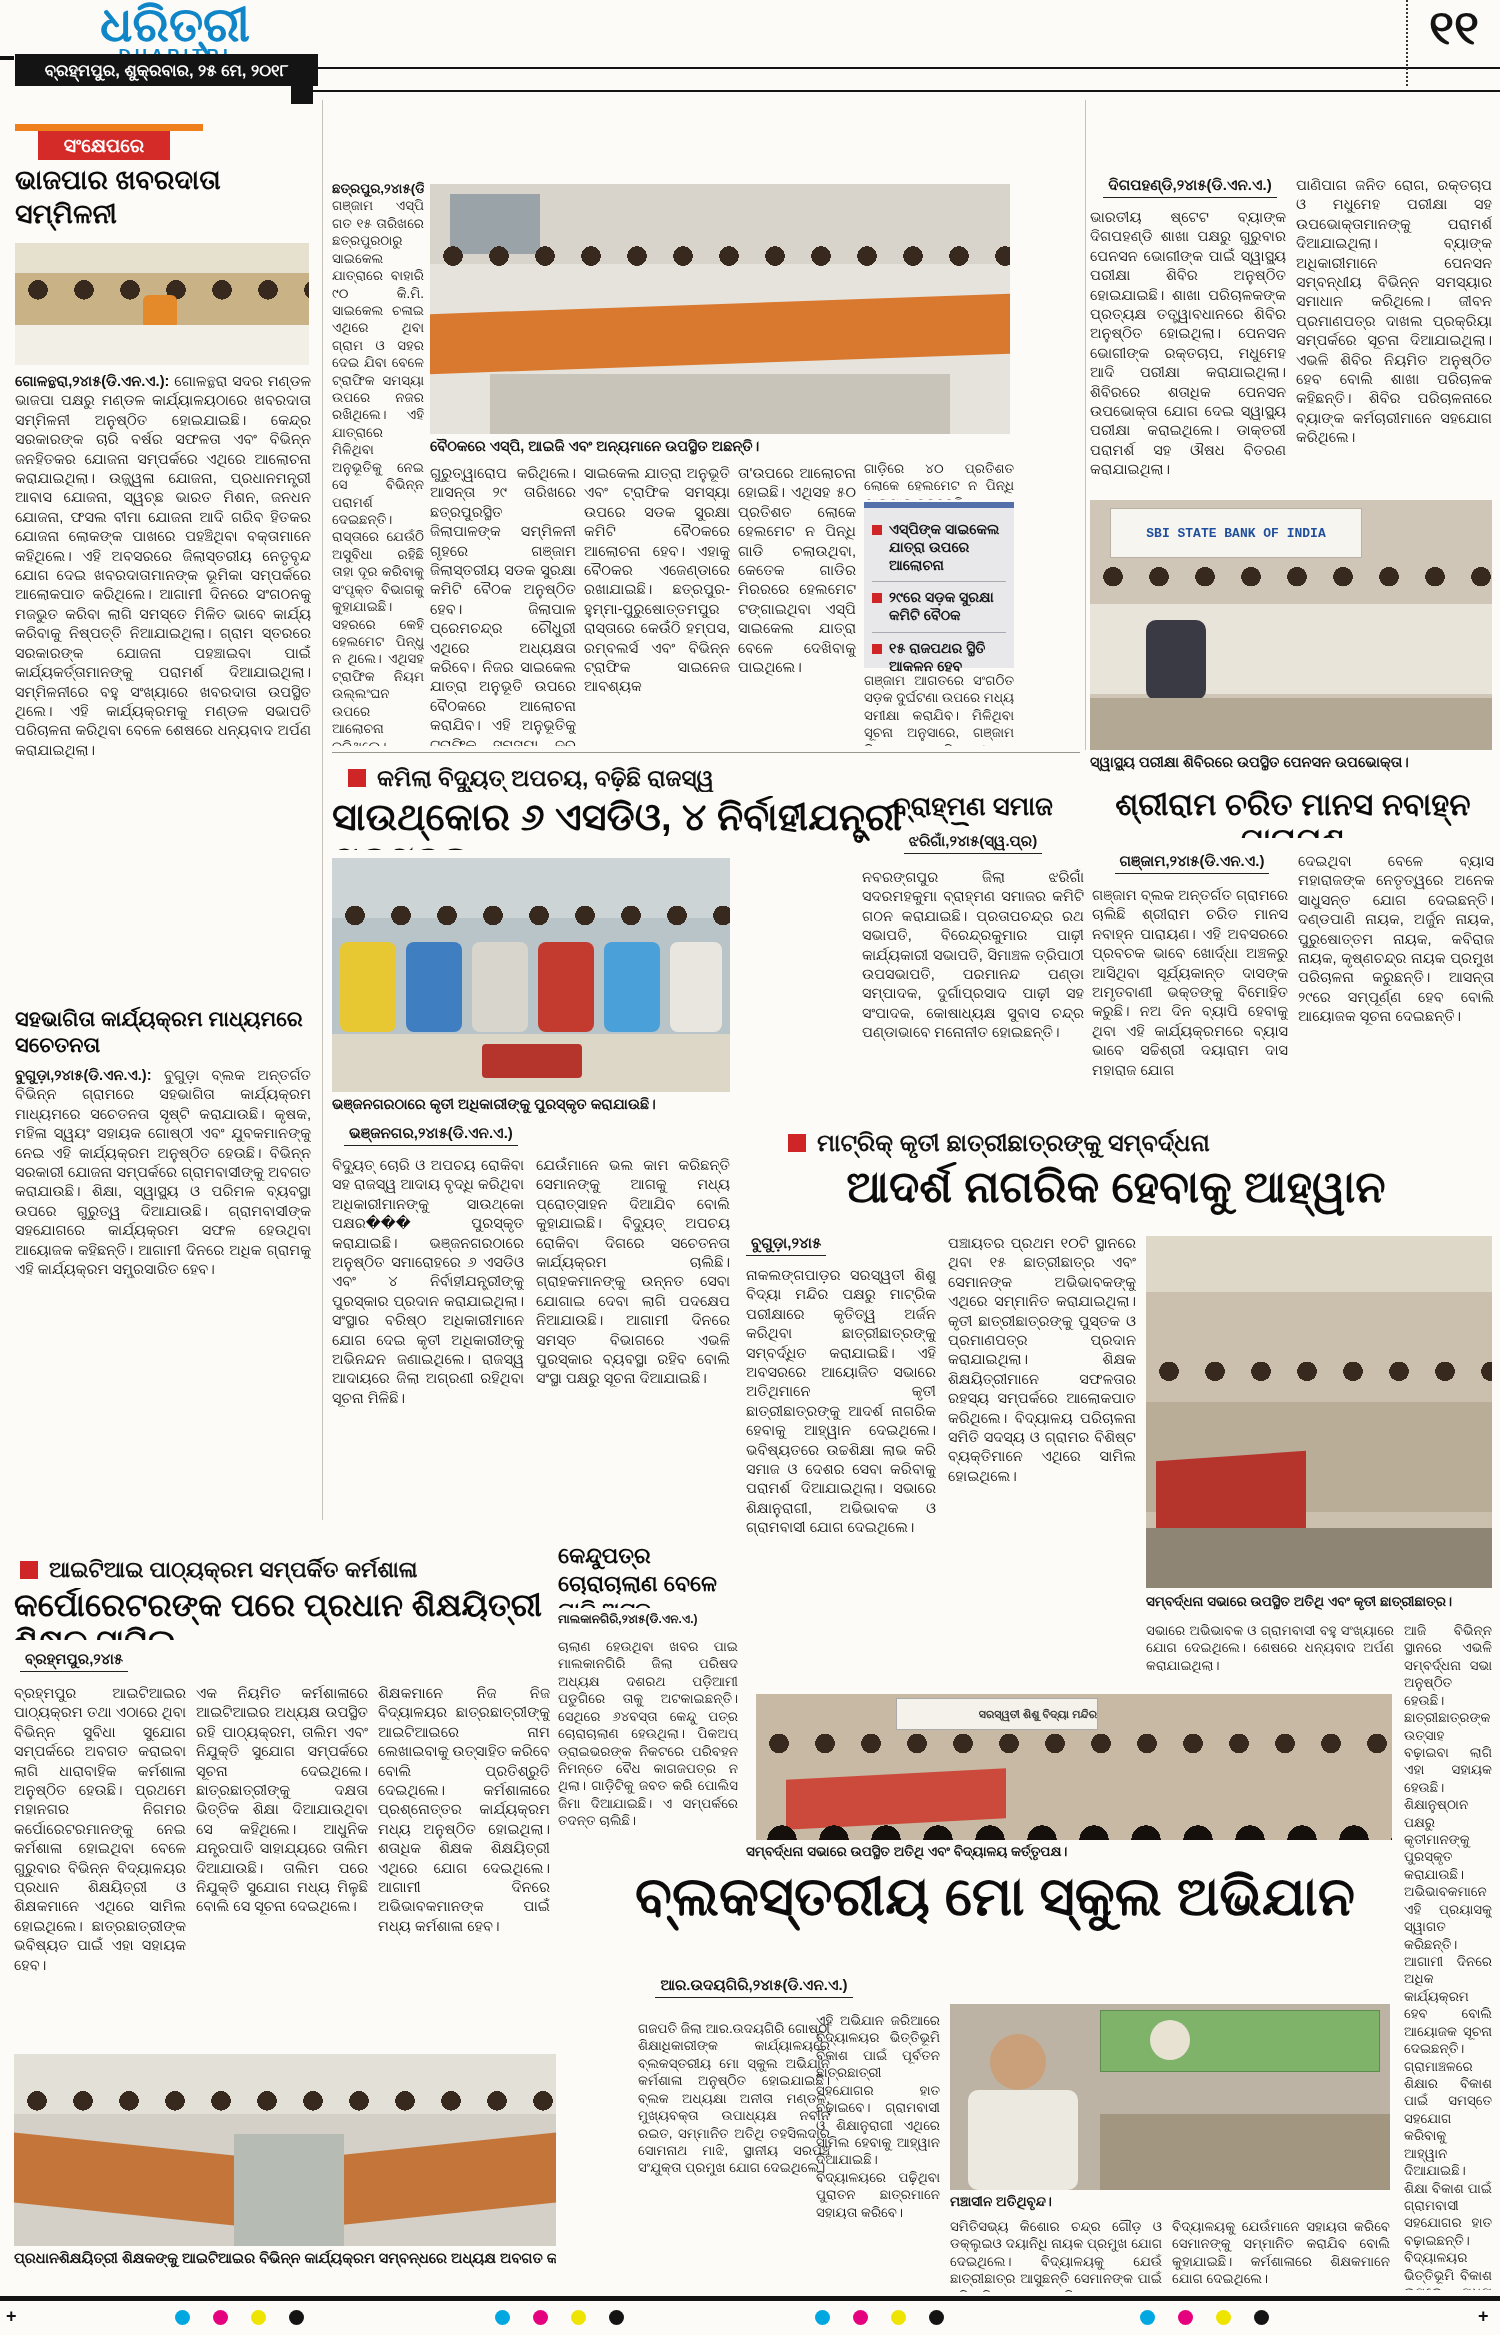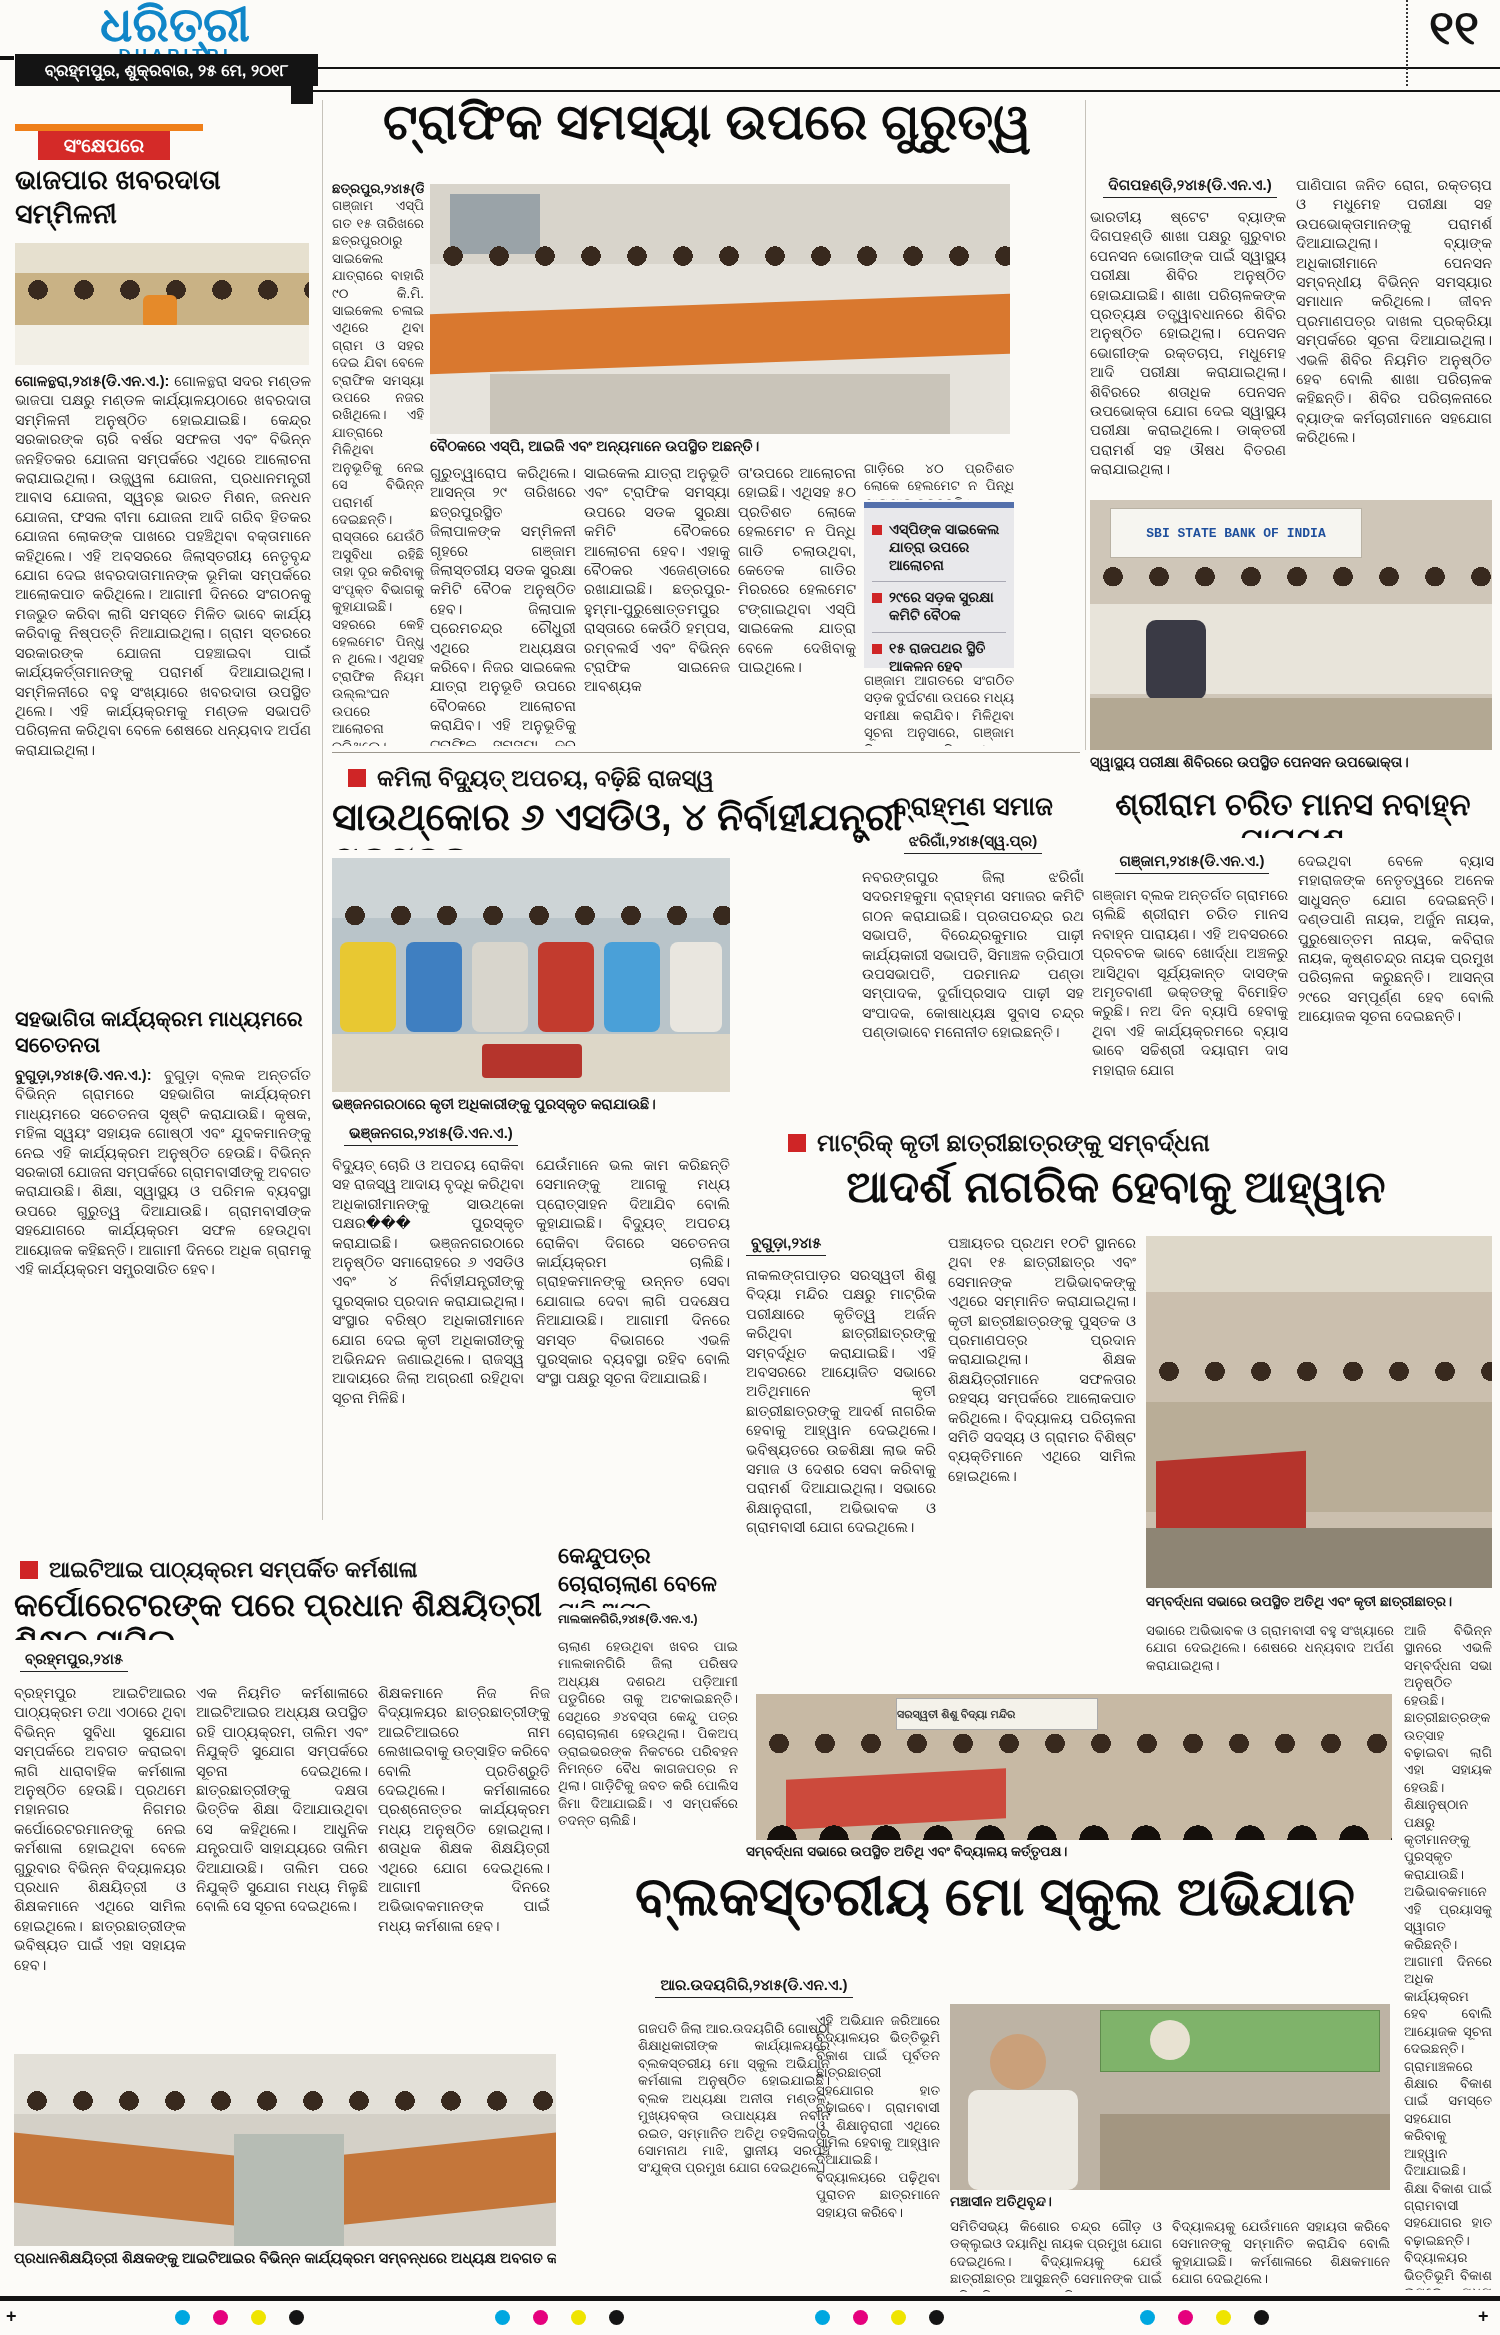--- a/index.html
+++ b/index.html
@@ -68,21 +68,20 @@
     <b class="dl">ଗୋଳନ୍ଥରା,୨୪ା୫(ଡି.ଏନ.ଏ.):</b>
     <span>ଗୋଳନ୍ଥରା ସଦର ମଣ୍ଡଳ ଭାଜପା ପକ୍ଷରୁ ମଣ୍ଡଳ କାର୍ଯ୍ୟାଳୟଠାରେ ଖବରଦାତା ସମ୍ମିଳନୀ ଅନୁଷ୍ଠିତ ହୋଇଯାଇଛି। କେନ୍ଦ୍ର ସରକାରଙ୍କ ଚାରି ବର୍ଷର ସଫଳତା ଏବଂ ବିଭିନ୍ନ ଜନହିତକର ଯୋଜନା ସମ୍ପର୍କରେ ଏଥିରେ ଆଲୋଚନା କରାଯାଇଥିଲା। ଉଜ୍ଜ୍ୱଳା ଯୋଜନା, ପ୍ରଧାନମନ୍ତ୍ରୀ ଆବାସ ଯୋଜନା, ସ୍ୱଚ୍ଛ ଭାରତ ମିଶନ, ଜନଧନ ଯୋଜନା, ଫସଲ ବୀମା ଯୋଜନା ଆଦି ଗରିବ ହିତକର ଯୋଜନା ଲୋକଙ୍କ ପାଖରେ ପହଞ୍ଚିଥିବା ବକ୍ତାମାନେ କହିଥିଲେ। ଏହି ଅବସରରେ ଜିଲାସ୍ତରୀୟ ନେତୃବୃନ୍ଦ ଯୋଗ ଦେଇ ଖବରଦାତାମାନଙ୍କ ଭୂମିକା ସମ୍ପର୍କରେ ଆଲୋକପାତ କରିଥିଲେ। ଆଗାମୀ ଦିନରେ ସଂଗଠନକୁ ମଜଭୁତ କରିବା ଲାଗି ସମସ୍ତେ ମିଳିତ ଭାବେ କାର୍ଯ୍ୟ କରିବାକୁ ନିଷ୍ପତ୍ତି ନିଆଯାଇଥିଲା। ଗ୍ରାମ ସ୍ତରରେ ସରକାରଙ୍କ ଯୋଜନା ପହଞ୍ଚାଇବା ପାଇଁ କାର୍ଯ୍ୟକର୍ତ୍ତାମାନଙ୍କୁ ପରାମର୍ଶ ଦିଆଯାଇଥିଲା। ସମ୍ମିଳନୀରେ ବହୁ ସଂଖ୍ୟାରେ ଖବରଦାତା ଉପସ୍ଥିତ ଥିଲେ। ଏହି କାର୍ଯ୍ୟକ୍ରମକୁ ମଣ୍ଡଳ ସଭାପତି ପରିଚାଳନା କରିଥିବା ବେଳେ ଶେଷରେ ଧନ୍ୟବାଦ ଅର୍ପଣ କରାଯାଇଥିଲା।</span>
   </p>
   <div class="abs hl" style="left:15px;top:1006px;width:296px;height:56px;font-size:21px;line-height:1.25;overflow:hidden;">ସହଭାଗିତା କାର୍ଯ୍ୟକ୍ରମ ମାଧ୍ୟମରେ ସଚେତନତା</div>
   <p class="abs bt" style="left:15px;top:1066px;width:296px;height:452px;margin:0;">
     <b class="dl">ବୁଗୁଡ଼ା,୨୪ା୫(ଡି.ଏନ.ଏ.):</b>
     <span>ବୁଗୁଡ଼ା ବ୍ଲକ ଅନ୍ତର୍ଗତ ବିଭିନ୍ନ ଗ୍ରାମରେ ସହଭାଗିତା କାର୍ଯ୍ୟକ୍ରମ ମାଧ୍ୟମରେ ସଚେତନତା ସୃଷ୍ଟି କରାଯାଉଛି। କୃଷକ, ମହିଳା ସ୍ୱୟଂ ସହାୟକ ଗୋଷ୍ଠୀ ଏବଂ ଯୁବକମାନଙ୍କୁ ନେଇ ଏହି କାର୍ଯ୍ୟକ୍ରମ ଅନୁଷ୍ଠିତ ହେଉଛି। ବିଭିନ୍ନ ସରକାରୀ ଯୋଜନା ସମ୍ପର୍କରେ ଗ୍ରାମବାସୀଙ୍କୁ ଅବଗତ କରାଯାଉଛି। ଶିକ୍ଷା, ସ୍ୱାସ୍ଥ୍ୟ ଓ ପରିମଳ ବ୍ୟବସ୍ଥା ଉପରେ ଗୁରୁତ୍ୱ ଦିଆଯାଉଛି। ଗ୍ରାମବାସୀଙ୍କ ସହଯୋଗରେ କାର୍ଯ୍ୟକ୍ରମ ସଫଳ ହେଉଥିବା ଆୟୋଜକ କହିଛନ୍ତି। ଆଗାମୀ ଦିନରେ ଅଧିକ ଗ୍ରାମକୁ ଏହି କାର୍ଯ୍ୟକ୍ରମ ସମ୍ପ୍ରସାରିତ ହେବ।</span>
   </p>
   <div class="vr" style="left:322px;top:100px;height:1420px;"></div>
 
-  <div class="abs hl" style="left:332px;top:94px;width:750px;height:68px;font-size:50px;text-align:center;overflow:hidden;">ଟ୍ରାଫିକ ସମସ୍ୟା ଉପରେ ଗୁରୁତ୍ୱ</div>
 
   <p class="abs bt-s" style="left:332px;top:180px;width:92px;height:566px;margin:0;">
     <b class="dl">ଛତ୍ରପୁର,୨୪ା୫(ଡି.ଏନ.ଏ.)</b>
     <span>ଗଞ୍ଜାମ ଏସ୍‌ପି ଗତ ୧୫ ତାରିଖରେ ଛତ୍ରପୁରଠାରୁ ସାଇକେଲ ଯାତ୍ରାରେ ବାହାରି ୯୦ କି.ମି. ସାଇକେଲ ଚଳାଇ ଏଥିରେ ଥିବା ଗ୍ରାମ ଓ ସହର ଦେଇ ଯିବା ବେଳେ ଟ୍ରାଫିକ ସମସ୍ୟା ଉପରେ ନଜର ରଖିଥିଲେ। ଏହି ଯାତ୍ରାରେ ମିଳିଥିବା ଅନୁଭୂତିକୁ ନେଇ ସେ ବିଭିନ୍ନ ପରାମର୍ଶ ଦେଇଛନ୍ତି। ରାସ୍ତାରେ ଯେଉଁଠି ଅସୁବିଧା ରହିଛି ତାହା ଦୂର କରିବାକୁ ସଂପୃକ୍ତ ବିଭାଗକୁ କୁହାଯାଇଛି। ସହରରେ କେହି ହେଲମେଟ ପିନ୍ଧୁ ନ ଥିଲେ। ଏଥିସହ ଟ୍ରାଫିକ ନିୟମ ଉଲ୍ଲଂଘନ ଉପରେ ଆଲୋଚନା କରିଥିଲେ।</span>
   </p>
 
   <div class="ph" style="left:430px;top:184px;width:580px;height:250px;background:#e6e3dc;">
     <div style="left:0;top:0;right:0;height:80px;background:#d8d4cb;"></div>
     <div style="left:20px;top:10px;width:90px;height:60px;background:#9aa3a8;"></div>
     <div class="heads" style="left:0;right:0;top:58px;height:44px;"></div>
@@ -210,21 +209,21 @@
   <div class="ph" style="left:14px;top:2054px;width:542px;height:192px;background:#d4d0c7;">
     <div style="left:0;top:0;right:0;height:60px;background:#e3e0d8;"></div>
     <div class="heads" style="left:0;right:0;top:34px;height:40px;"></div>
     <div style="left:0;top:90px;width:220px;height:70px;background:#c4763a;transform:skewY(6deg);"></div>
     <div style="right:0;top:90px;width:220px;height:70px;background:#c4763a;transform:skewY(-6deg);"></div>
     <div style="left:220px;top:80px;width:110px;height:112px;background:#b6bcb4;"></div>
   </div>
   <div class="abs cap" style="left:14px;top:2250px;width:542px;height:22px;">ପ୍ରଧାନଶିକ୍ଷୟିତ୍ରୀ ଶିକ୍ଷକଙ୍କୁ ଆଇଟିଆଇର ବିଭିନ୍ନ କାର୍ଯ୍ୟକ୍ରମ ସମ୍ବନ୍ଧରେ ଅଧ୍ୟକ୍ଷ ଅବଗତ କରାଉଛନ୍ତି।</div>
 
   <div class="ph" style="left:756px;top:1694px;width:636px;height:146px;background:#c7b9a4;">
-    <div style="left:140px;top:4px;width:200px;height:30px;background:#f4f2ea;border:1px solid #aaa;display:flex;align-items:center;justify-content:flex-start;">
+    <div style="left:140px;top:4px;width:200px;height:30px;background:#f4f2ea;border:1px solid #aaa;display:flex;align-items:center;justify-content:flex-end;">
       <span style="font-size:11px;font-weight:bold;color:#333;">ସରସ୍ୱତୀ ଶିଶୁ ବିଦ୍ୟା ମନ୍ଦିର</span>
     </div>
     <div class="heads" style="left:0;right:0;top:36px;height:42px;"></div>
     <div style="left:30px;top:80px;width:220px;height:50px;background:#cc4a3c;transform:skewY(-3deg);"></div>
     <div class="aud" style="left:0;right:0;bottom:0;height:30px;"></div>
   </div>
   <div class="abs cap" style="left:746px;top:1844px;width:646px;height:20px;font-size:13.5px;">ସମ୍ବର୍ଦ୍ଧନା ସଭାରେ ଉପସ୍ଥିତ ଅତିଥି ଏବଂ ବିଦ୍ୟାଳୟ କର୍ତ୍ତୃପକ୍ଷ।</div>
 
   <div class="abs hl" style="left:600px;top:1866px;width:790px;height:94px;font-size:54px;text-align:center;overflow:hidden;">ବ୍ଲକସ୍ତରୀୟ ମୋ ସ୍କୁଲ ଅଭିଯାନ</div>
   <div class="abs dlc" style="left:634px;top:1976px;width:240px;">

